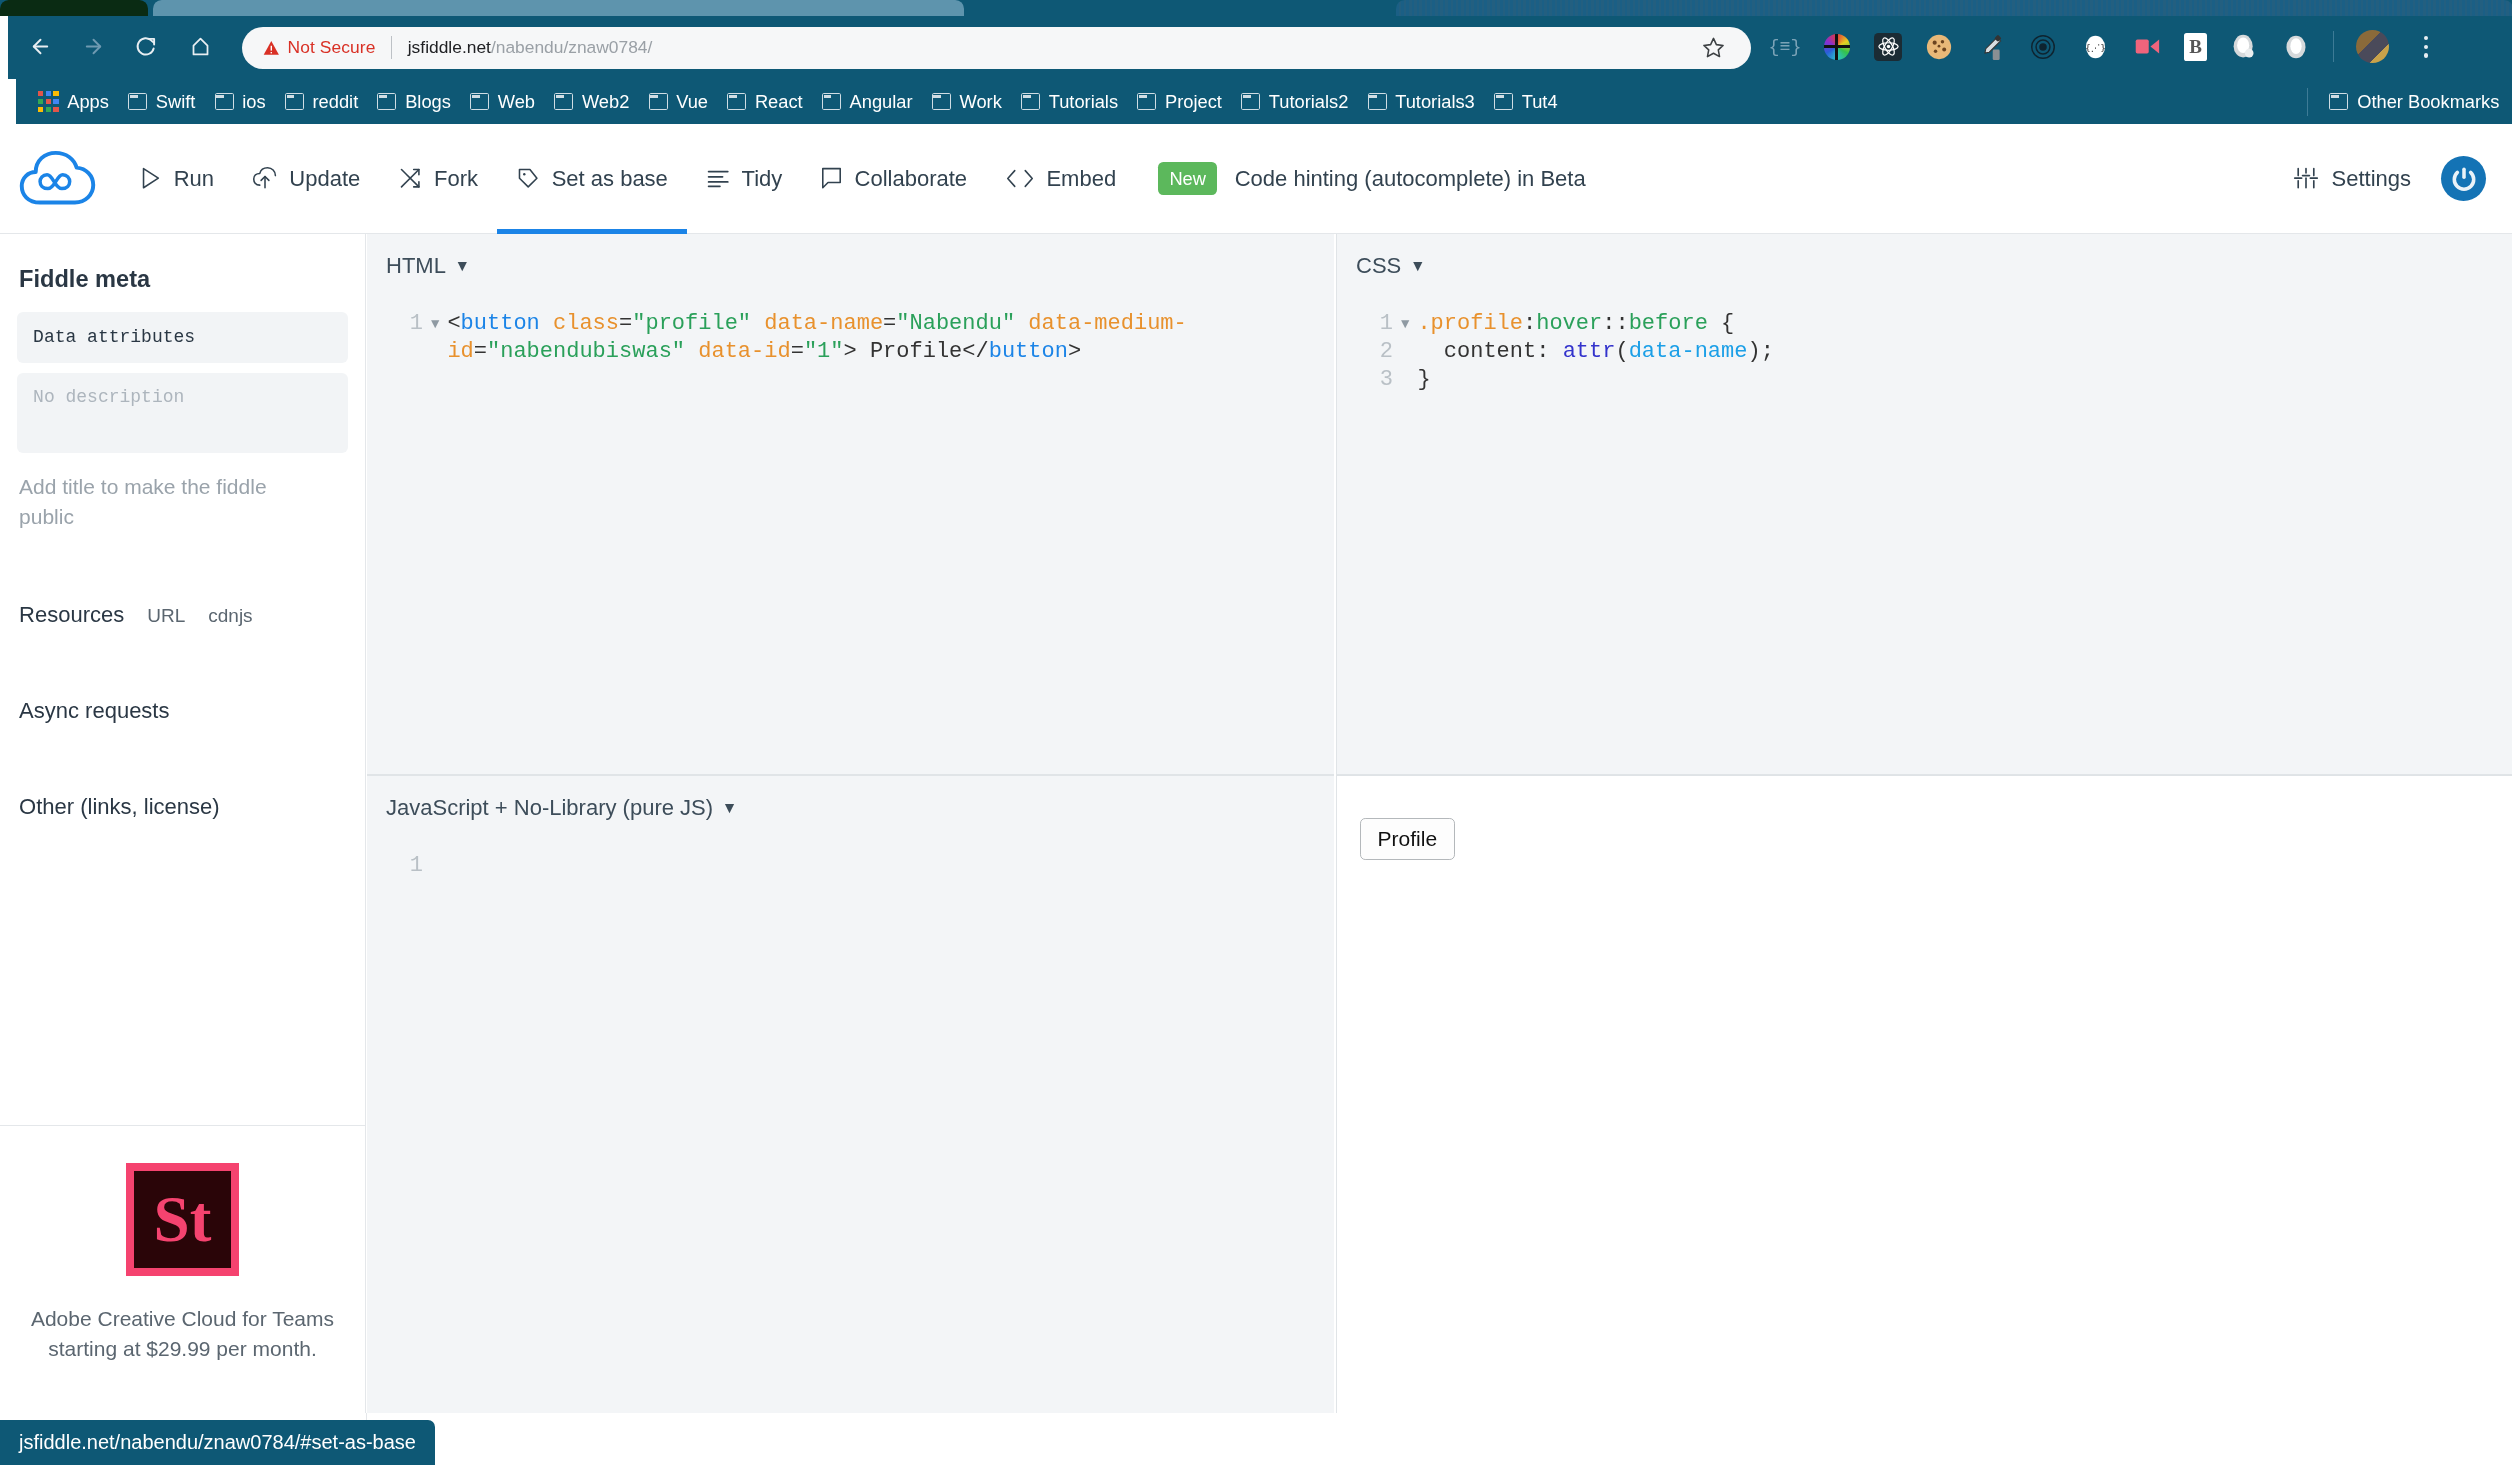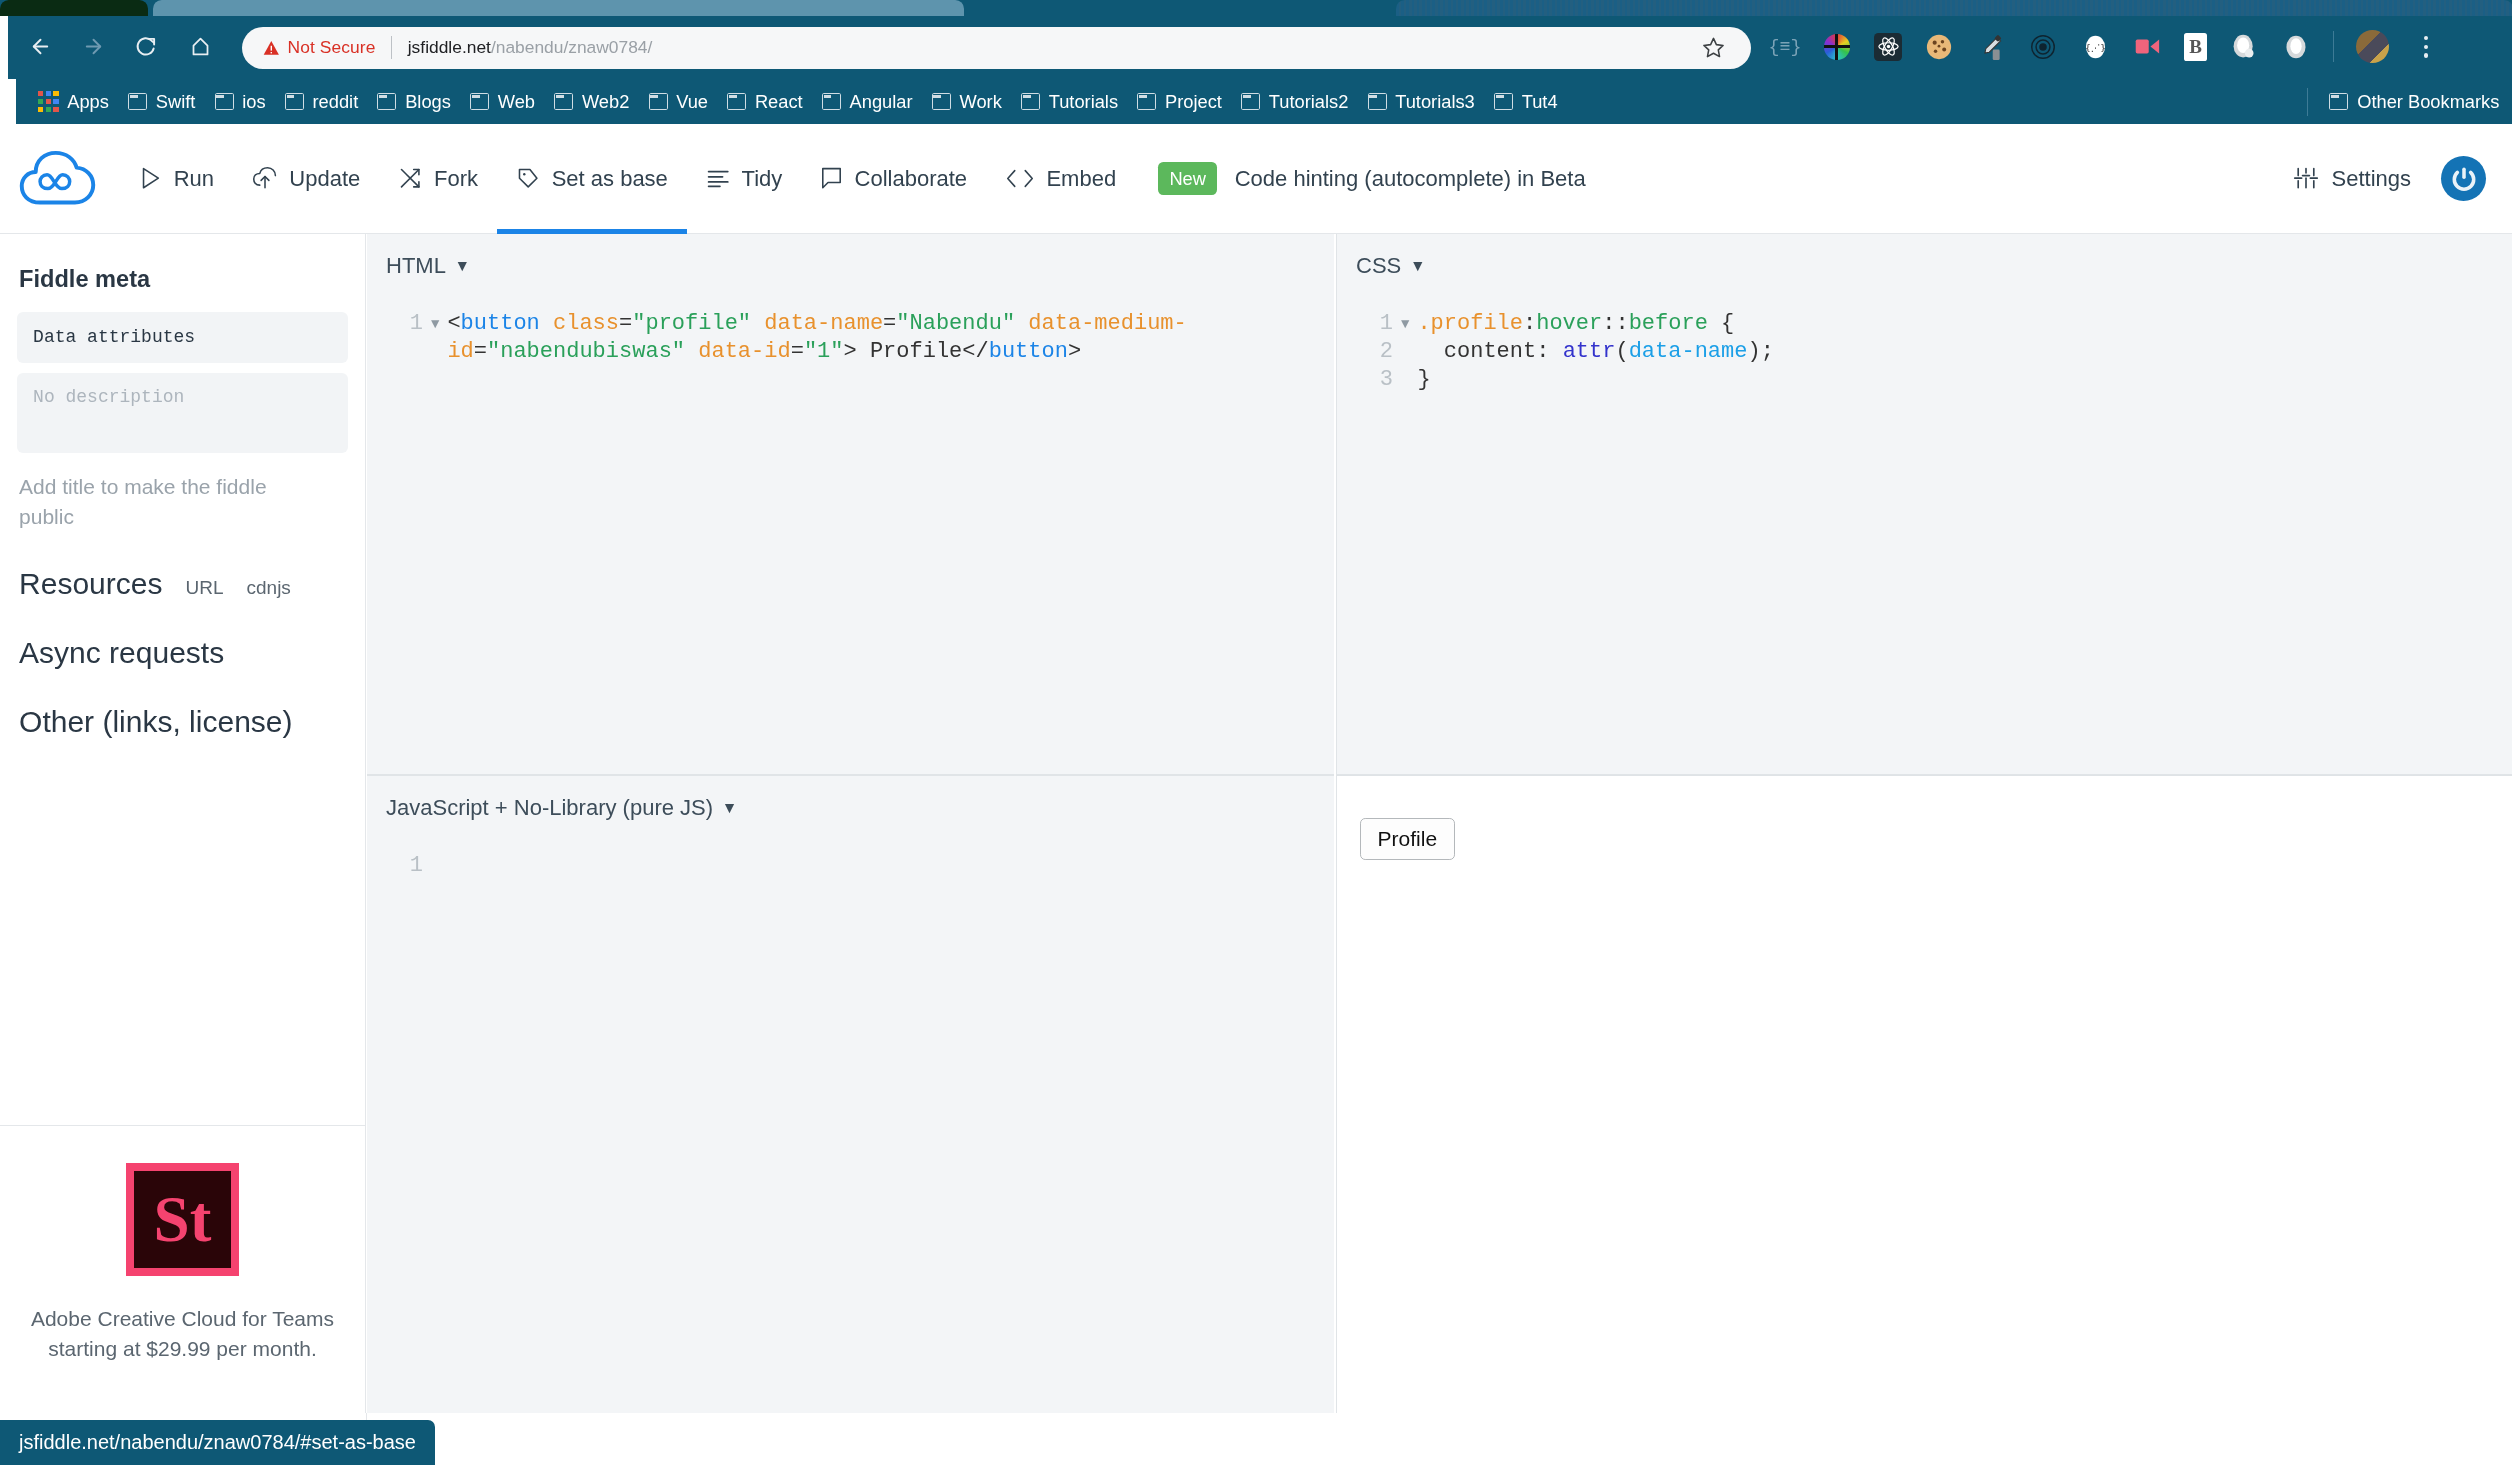--- a/index.html
+++ b/index.html
@@ -144,21 +144,21 @@
   #fiddle-title-input, #fiddle-desc-input {
     width: 331px; background: #f2f4f6; border: none; border-radius: 6.1px;
     font-family: Liberation Mono, monospace; font-size: 18px; color: #2a3744;
     padding: 14px 15.7px; display: block;
   }
   #fiddle-title-input { height: 51px; margin-bottom: 10.5px; }
   #fiddle-desc-input { height: 80px; resize: none; }
   #fiddle-desc-input::placeholder { color: #adb5bd; }
   #public-hint { font-size: 21px; color: #9aa3ab; line-height: 1.42; margin: 19px 0 0 1.7px; width: 288px; }
   .side-section { margin: 35px 0 0 1.7px; display: flex; align-items: baseline; gap: 23px; }
-  .side-section-title { font-size: 30px; color: #2a3744; cursor: pointer; }
+  .side-section-title { font-size: 22px; color: #2a3744; cursor: pointer; margin-top: 35px; }
   .side-link { font-size: 19px; color: #5b6670; cursor: pointer; }
 
   
   #ad-block {
     position: absolute; left: 0; top: 1125px; width: 366px; height: 288px;
     border-top: 0.9px solid #e4e7ea; border-right: 0.9px solid #e4e7ea;
     background: #fff; text-align: center; padding-top: 37px;
   }
   #ad-logo {
     width: 113px; height: 113px; margin: 0 auto;

